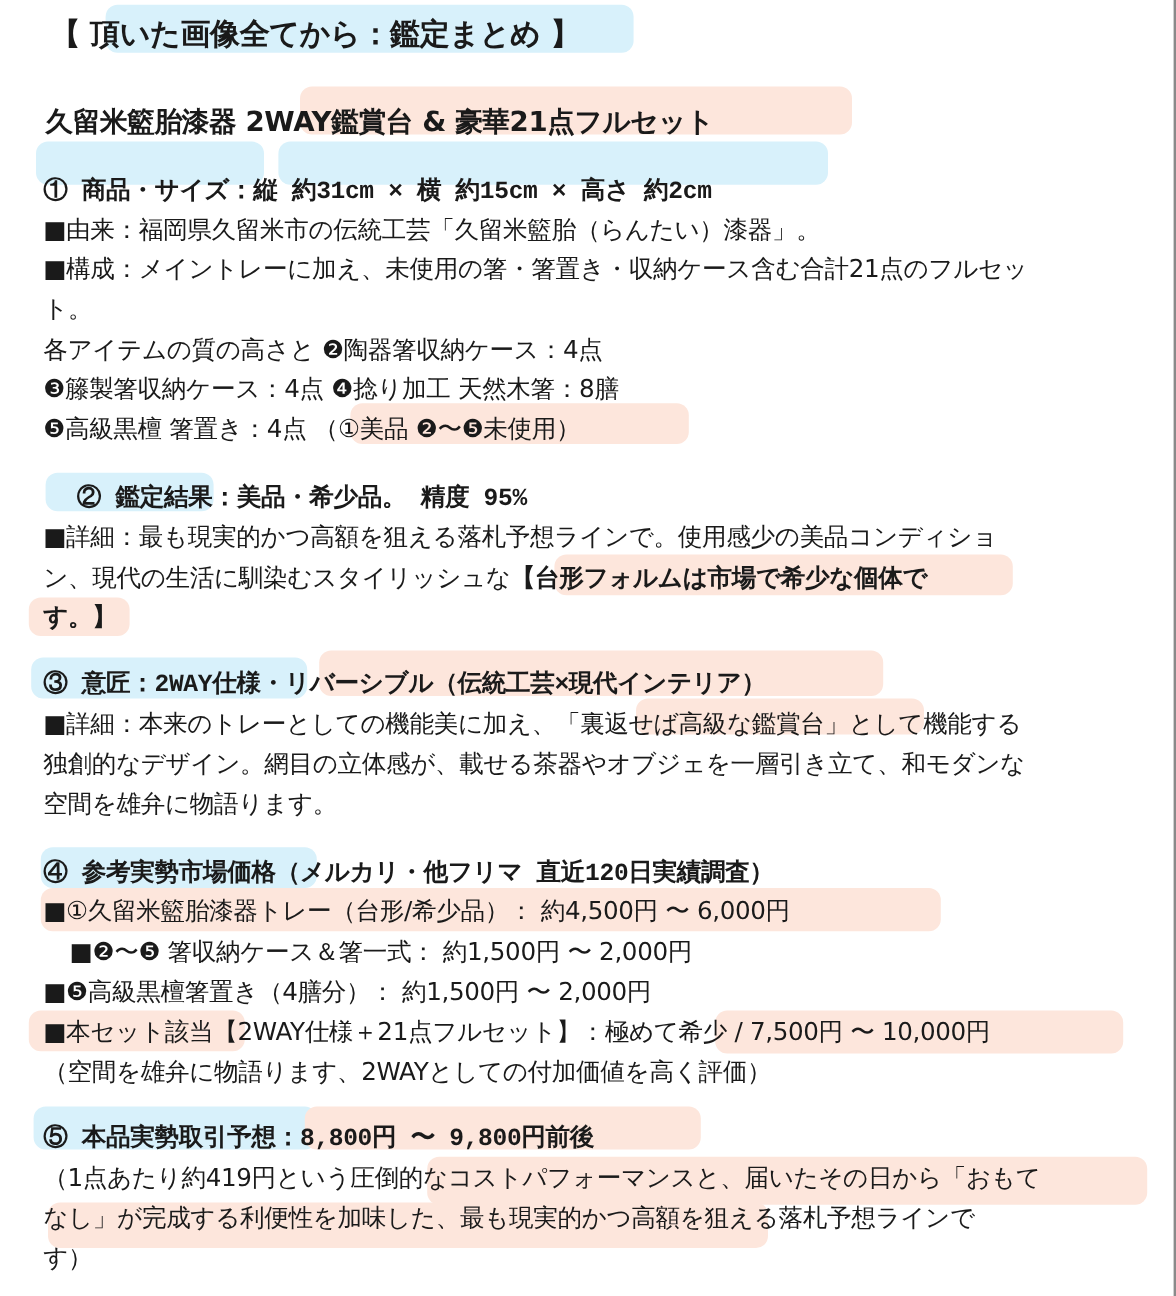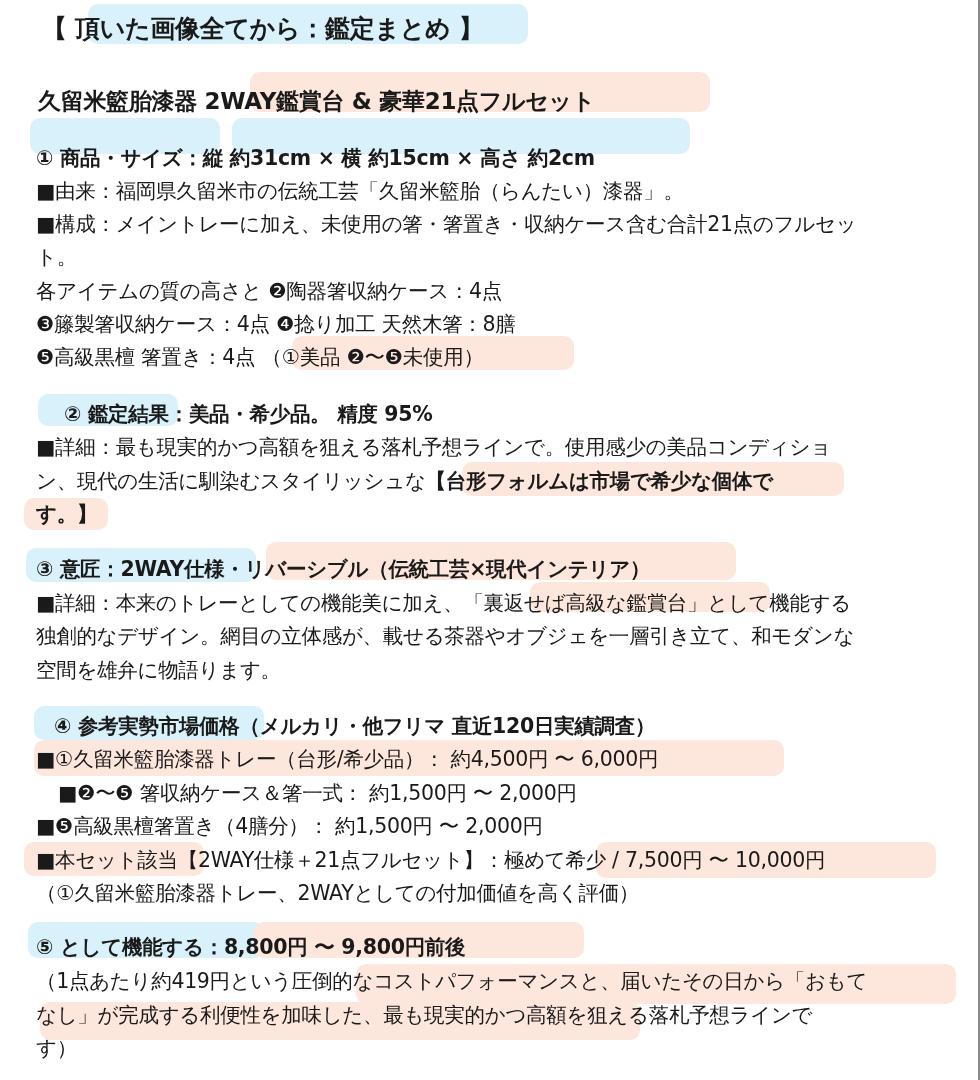--- a/index.html
+++ b/index.html
@@ -6,21 +6,21 @@
   body { width:980px; height:1080px; overflow:hidden; position:relative;
          font-family:"DejaVu Sans","Liberation Sans",sans-serif; color:#1a1a1a; }
   .edge { position:absolute; right:0; top:0; width:2px; height:1080px; background:#8a8a8a; }
   .hl { position:absolute; border-radius:10px; }
   .blue { background:#d8f1fb; }
   .peach { background:#fde6dc; }
   .line { position:absolute; left:36px; font-size:20.5px; white-space:nowrap; letter-spacing:-0.3px; }
   .b { font-weight:bold; }
   .title { font-size:25px; font-weight:bold; left:42px; }
   .heading { font-size:23px; font-weight:bold; left:38px; }
-  .sec { font-size:20.5px; font-weight:bold; }
+  .sec { font-size:20.5px; font-weight:bold;font-family:Liberation Mono, monospace; }
 </style>
 </head>
 <body>
 
 <div class="edge"></div>
 
 <div class="hl blue" style="left:88px;top:4px;width:440px;height:40px;"></div>
 <div class="hl peach" style="left:250px;top:72px;width:460px;height:40px;"></div>
 <div class="hl blue" style="left:30px;top:118px;width:190px;height:36px;"></div>
 <div class="hl blue" style="left:232px;top:118px;width:458px;height:36px;"></div>
@@ -56,25 +56,25 @@
 <div class="line" style="top:467px;">
   <span>ン、現代の生活に馴染むスタイリッシュな</span><span class="b">【台形フォルムは市場で希少な個体で</span>
 </div>
 <div class="line b" style="top:500px;">す。】</div>
 
 <div class="line sec" style="top:555px;">③ 意匠：2WAY仕様・リバーシブル（伝統工芸×現代インテリア）</div>
 <div class="line" style="top:589px;">■詳細：本来のトレーとしての機能美に加え、「裏返せば高級な鑑賞台」として機能する</div>
 <div class="line" style="top:622px;">独創的なデザイン。網目の立体感が、載せる茶器やオブジェを一層引き立て、和モダンな</div>
 <div class="line" style="top:656px;">空間を雄弁に物語ります。</div>
 
-<div class="line sec" style="top:712px;margin-left:18px;">
+<div class="line sec" style="top:712px;">
   <span>④ 参考実勢市場価格</span><span>（メルカリ・他フリマ 直近120日実績調査）</span>
 </div>
 <div class="line" style="top:745px;">■①久留米籃胎漆器トレー（台形/希少品）： 約4,500円 〜 6,000円</div>
 <div class="line" style="top:779px;margin-left:22px;">■❷〜❺ 箸収納ケース＆箸一式： 約1,500円 〜 2,000円</div>
 <div class="line" style="top:812px;">■❺高級黒檀箸置き（4膳分）： 約1,500円 〜 2,000円</div>
 <div class="line" style="top:846px;">■本セット該当【2WAY仕様＋21点フルセット】：極めて希少 / 7,500円 〜 10,000円</div>
-<div class="line" style="top:879px;">（①久留米籃胎漆器トレー、2WAYとしての付加価値を高く評価）</div>
+<div class="line" style="top:879px;">（空間を雄弁に物語ります、2WAYとしての付加価値を高く評価）</div>
 
-<div class="line sec" style="top:933px;">⑤ として機能する：8,800円 〜 9,800円前後</div>
+<div class="line sec" style="top:933px;">⑤ 本品実勢取引予想：8,800円 〜 9,800円前後</div>
 <div class="line" style="top:967px;">（1点あたり約419円という圧倒的なコストパフォーマンスと、届いたその日から「おもて</div>
 <div class="line" style="top:1001px;">なし」が完成する利便性を加味した、最も現実的かつ高額を狙える落札予想ラインで</div>
 <div class="line" style="top:1034px;">す）</div>
 
 </body></html>

